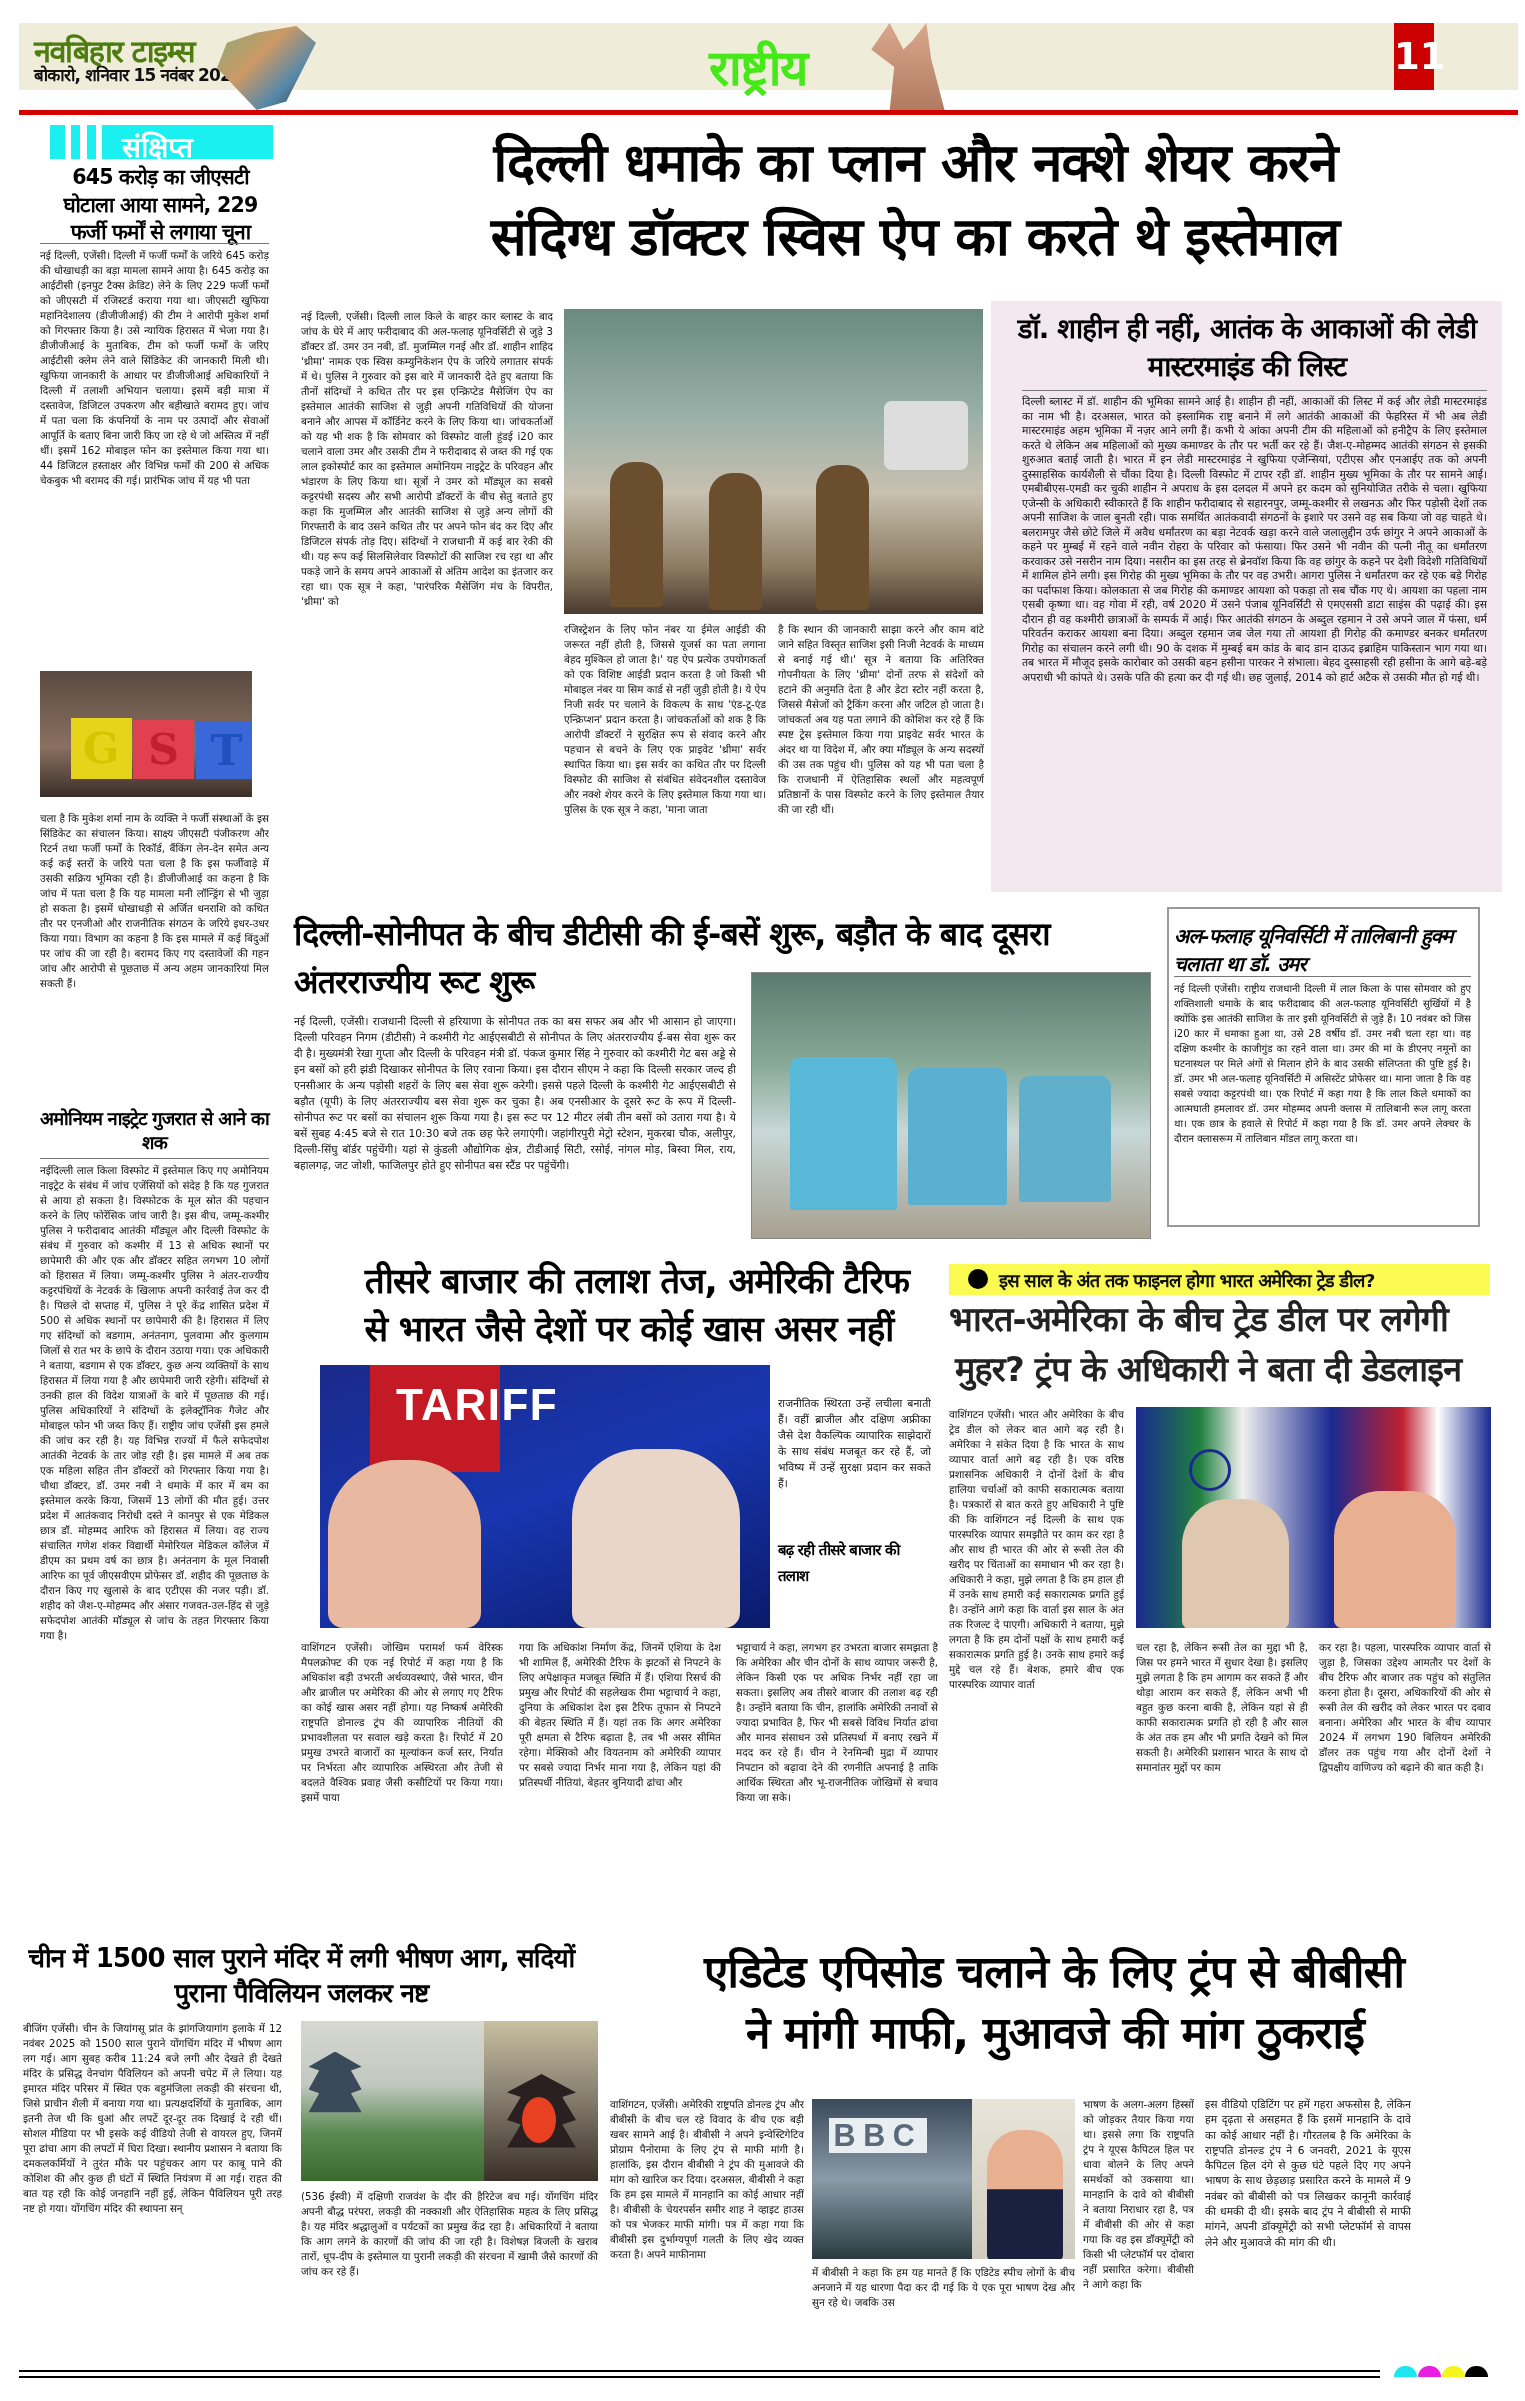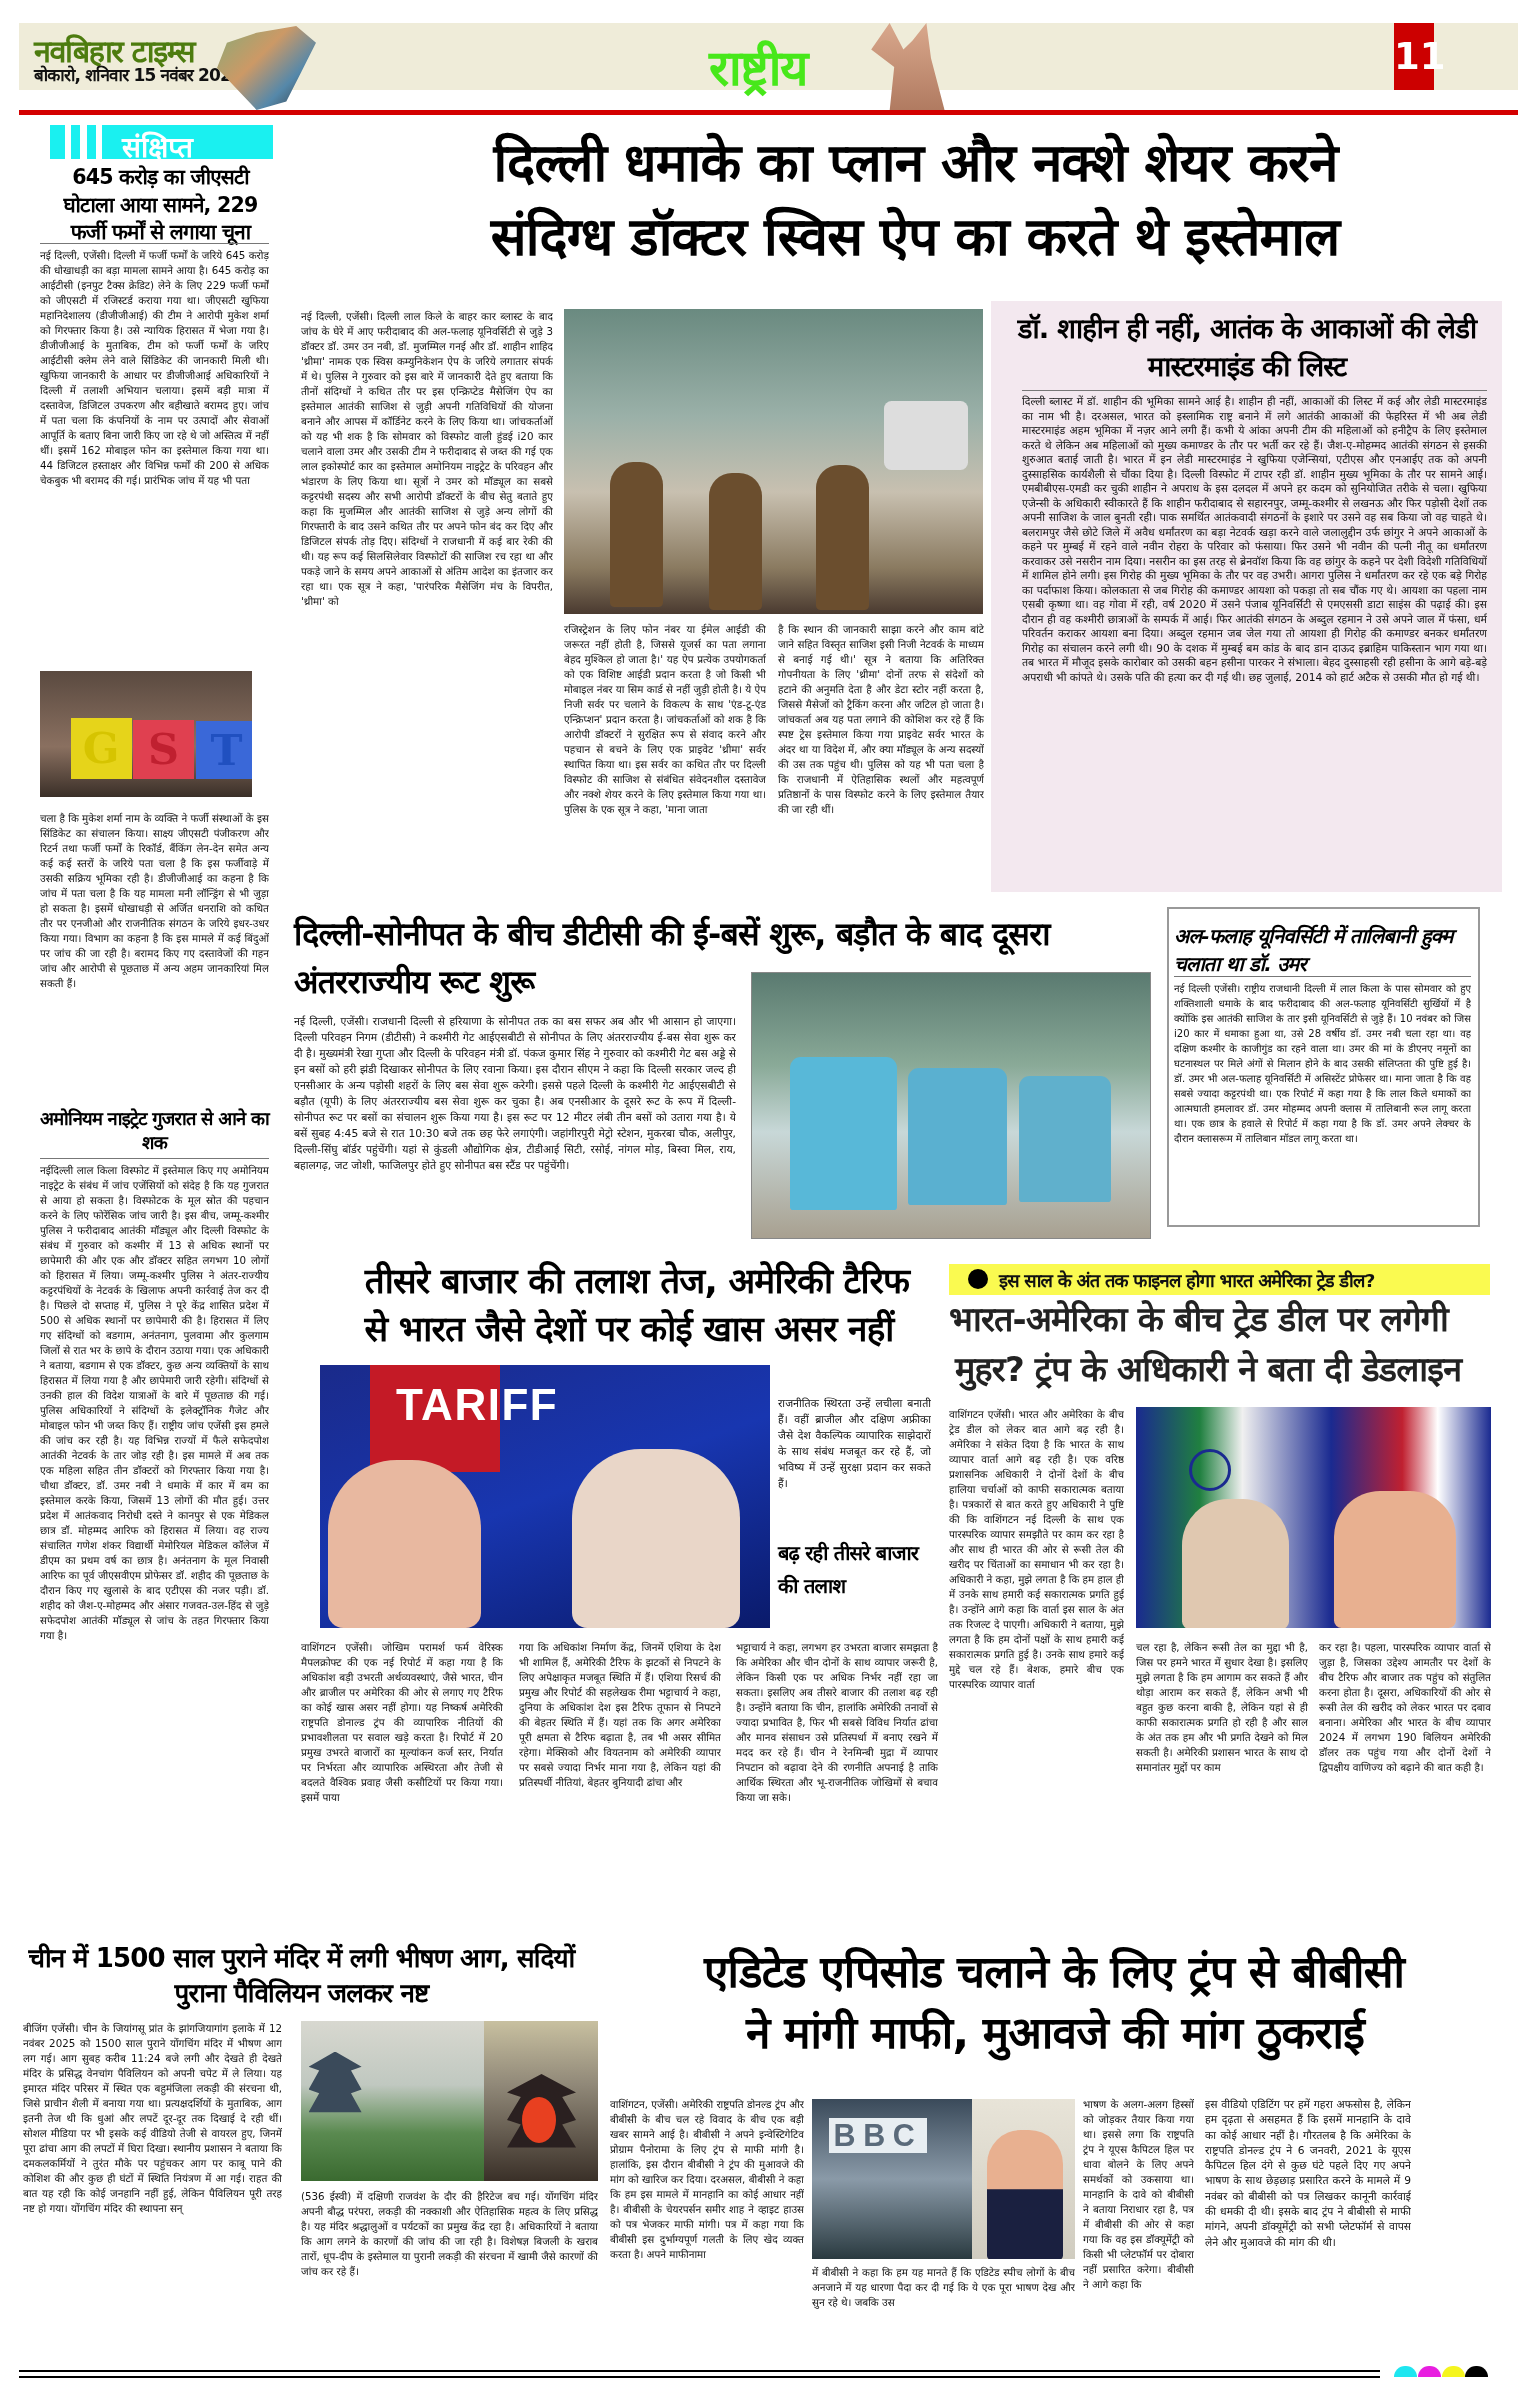--- a/index.html
+++ b/index.html
@@ -86,21 +86,21 @@
 
 <div class="abs hl" style="left:336px;top:1258px;width:602px;font-size:35px;line-height:47px;text-align:center;">तीसरे बाजार की तलाश तेज, अमेरिकी टैरिफ</div>
 <div class="abs hl" style="left:320px;top:1306px;width:618px;font-size:35px;line-height:47px;text-align:center;">से भारत जैसे देशों पर कोई खास असर नहीं</div>
 <div class="abs photo" style="left:320px;top:1365px;width:450px;height:263px;background:linear-gradient(160deg,#1a2a8a 0%,#1836b0 50%,#0a1a6a 100%);">
   <div style="position:absolute;left:50px;top:0;width:130px;height:107px;background:#c41a26;"></div>
   <div style="position:absolute;left:76px;top:15.3px;font:bold 44px 'Liberation Sans',sans-serif;color:#fff;letter-spacing:1.5px;">TARIFF</div>
   <div style="position:absolute;left:7.6px;top:95px;width:153px;height:168px;background:#e8b8a0;border-radius:69px 69px 15.3px 15.3px;"></div>
   <div style="position:absolute;left:252px;top:84px;width:168px;height:179px;background:#e9d6c8;border-radius:69px 69px 15.3px 15.3px;"></div>
 </div>
 <div class="abs body-text" style="left:778px;top:1396px;width:153px;height:133px;overflow:hidden;font-size:10.7px;line-height:16px;">राजनीतिक स्थिरता उन्हें लचीला बनाती हैं। वहीं ब्राजील और दक्षिण अफ्रीका जैसे देश वैकल्पिक व्यापारिक साझेदारों के साथ संबंध मजबूत कर रहे हैं, जो भविष्य में उन्हें सुरक्षा प्रदान कर सकते हैं।</div>
-<div class="abs hl" style="left:778px;top:1537px;width:153px;font-size:20px;line-height:33px;">बढ़ रही तीसरे बाजार की तलाश</div>
+<div class="abs hl" style="left:778px;top:1537px;width:153px;font-size:15px;line-height:26px;">बढ़ रही तीसरे बाजार की तलाश</div>
 <div class="abs body-text" style="left:301px;top:1640px;width:202px;height:275px;overflow:hidden;">वाशिंगटन एजेंसी। जोखिम परामर्श फर्म वेरिस्क मैपलक्रोफ्ट की एक नई रिपोर्ट में कहा गया है कि अधिकांश बड़ी उभरती अर्थव्यवस्थाएं, जैसे भारत, चीन और ब्राजील पर अमेरिका की ओर से लगाए गए टैरिफ का कोई खास असर नहीं होगा। यह निष्कर्ष अमेरिकी राष्ट्रपति डोनाल्ड ट्रंप की व्यापारिक नीतियों की प्रभावशीलता पर सवाल खड़े करता है। रिपोर्ट में 20 प्रमुख उभरते बाजारों का मूल्यांकन कर्ज स्तर, निर्यात पर निर्भरता और व्यापारिक अस्थिरता और तेजी से बदलते वैश्विक प्रवाह जैसी कसौटियों पर किया गया। इसमें पाया</div>
 <div class="abs body-text" style="left:519px;top:1640px;width:202px;height:275px;overflow:hidden;">गया कि अधिकांश निर्माण केंद्र, जिनमें एशिया के देश भी शामिल हैं, अमेरिकी टैरिफ के झटकों से निपटने के लिए अपेक्षाकृत मजबूत स्थिति में हैं। एशिया रिसर्च की प्रमुख और रिपोर्ट की सहलेखक रीमा भट्टाचार्य ने कहा, दुनिया के अधिकांश देश इस टैरिफ तूफान से निपटने की बेहतर स्थिति में हैं। यहां तक कि अगर अमेरिका पूरी क्षमता से टैरिफ बढ़ाता है, तब भी असर सीमित रहेगा। मेक्सिको और वियतनाम को अमेरिकी व्यापार पर सबसे ज्यादा निर्भर माना गया है, लेकिन यहां की प्रतिस्पर्धी नीतियां, बेहतर बुनियादी ढांचा और</div>
 <div class="abs body-text" style="left:736px;top:1640px;width:202px;height:275px;overflow:hidden;">भट्टाचार्य ने कहा, लगभग हर उभरता बाजार समझता है कि अमेरिका और चीन दोनों के साथ व्यापार जरूरी है, लेकिन किसी एक पर अधिक निर्भर नहीं रहा जा सकता। इसलिए अब तीसरे बाजार की तलाश बढ़ रही है। उन्होंने बताया कि चीन, हालांकि अमेरिकी तनावों से ज्यादा प्रभावित है, फिर भी सबसे विविध निर्यात ढांचा और मानव संसाधन उसे प्रतिस्पर्धा में बनाए रखने में मदद कर रहे हैं। चीन ने रेनमिन्बी मुद्रा में व्यापार निपटान को बढ़ावा देने की रणनीति अपनाई है ताकि आर्थिक स्थिरता और भू-राजनीतिक जोखिमों से बचाव किया जा सके।</div>
 
 <div class="abs yellow-kicker" style="left:949px;top:1264px;width:541px;height:30.5px;">
   <span style="position:absolute;left:19px;top:4.6px;width:20px;height:20px;border-radius:50%;background:#000;"></span>
   <span style="position:absolute;left:50px;top:3.1px;font-size:18.3px;font-weight:bold;letter-spacing:-0.8px;">इस साल के अंत तक फाइनल होगा भारत अमेरिका ट्रेड डील?</span>
 </div>
 <div class="abs hl" style="left:949px;top:1296px;width:549px;font-size:34px;line-height:47px;color:#222;">भारत-अमेरिका के बीच ट्रेड डील पर लगेगी</div>
 <div class="abs hl" style="left:949px;top:1346px;width:549px;font-size:34px;line-height:47px;color:#222;margin-left:6px;">मुहर? ट्रंप के अधिकारी ने बता दी डेडलाइन</div>

